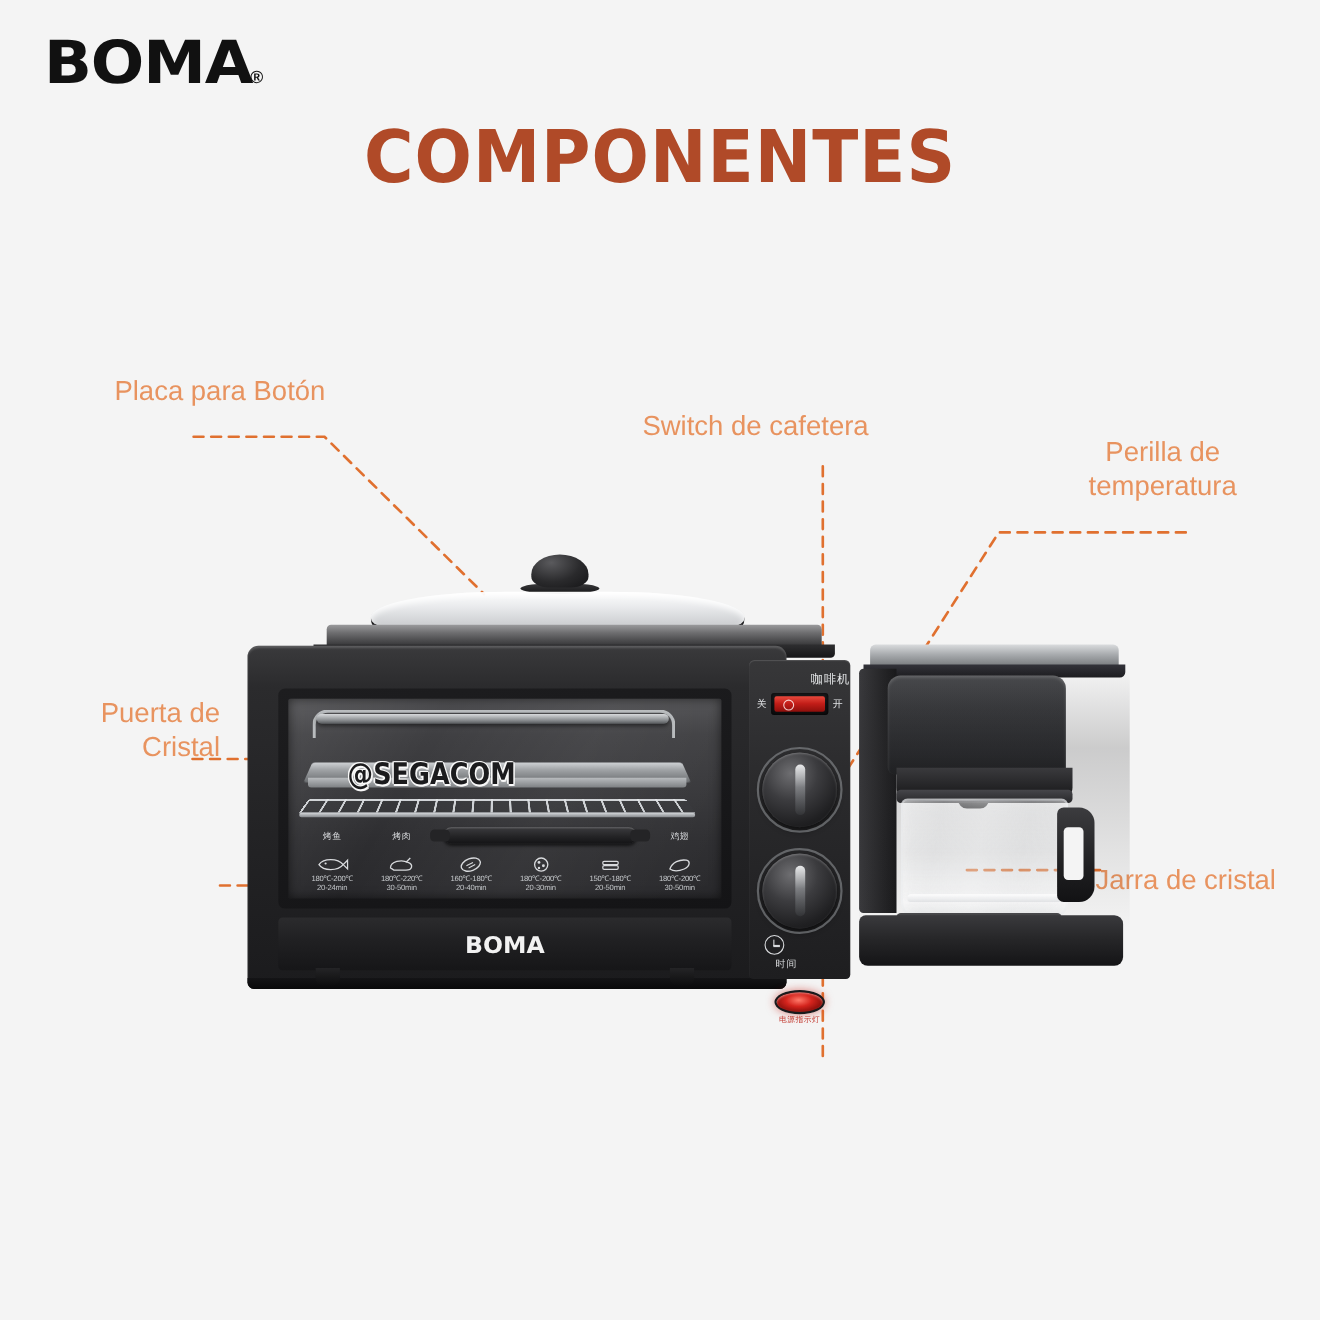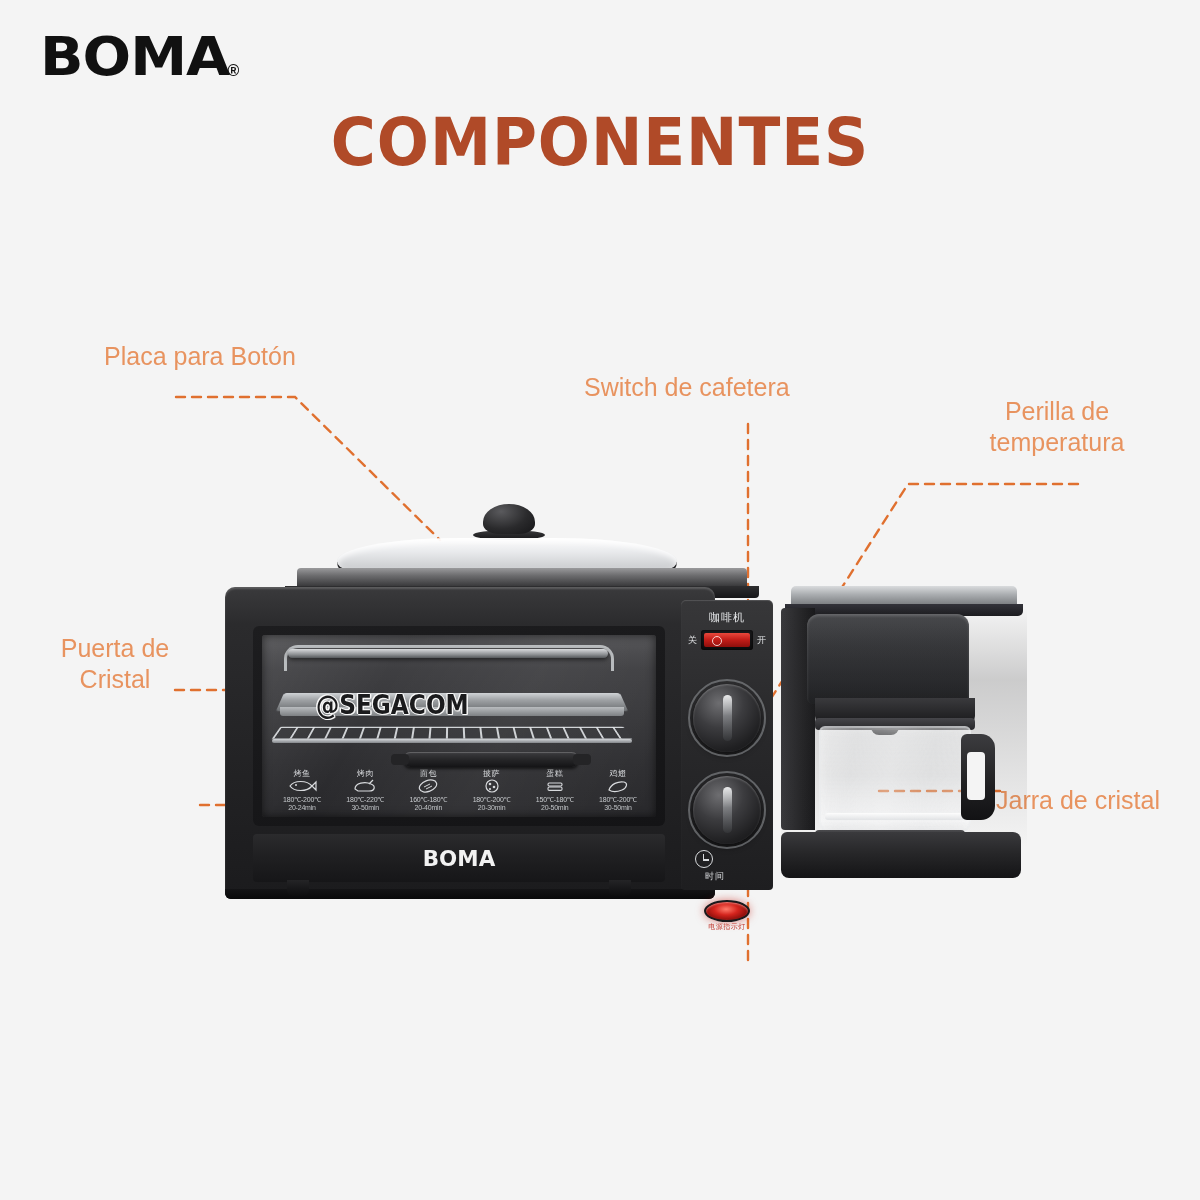--- a/index.html
+++ b/index.html
@@ -51,21 +51,21 @@
 
   
   .callout {
     position: absolute;
     color: #e8935f;
     font-size: 25px;
     line-height: 1.22;
     white-space: pre-line;
     font-family: "Liberation Sans", sans-serif;
   }
-  .callout.c-left   { text-align: center; }
+  .callout.c-left   { text-align: right; }
   .callout.c-start  { text-align: left; }
 
   #lbl-placa      { left: 104px;  top: 341px; }
   #lbl-switch     { left: 540px;  top: 372px; margin-left: 44px; }
   #lbl-perilla    { left: 952px;  top: 396px; width: 210px; text-align: center;}
   #lbl-puerta     { left: 30px;   top: 633px; width: 170px; }
   #lbl-boton      { left: 16px;   top: 784px; width: 215px; }
   #lbl-jarra      { left: 996px;  top: 785px; text-align: left;}
   #lbl-indicador  { left: 636px;  top: 972px; width: 260px; }
 
@@ -200,21 +200,21 @@
   }
   
   .fn-strip{
     position:absolute; left:6px; bottom:4px; width:384px; height:60px;
     display:flex; justify-content:space-between; align-items:flex-end;
     padding: 0 4px;
   }
   .fn-item{ text-align:center; width:60px; }
   .fn-cn{
     font-family:"DejaVu Sans", sans-serif;
-    font-size:8px; color:#d8dadd; line-height:1; margin-bottom:0;
+    font-size:8px; color:#d8dadd; line-height:1; margin-bottom:13px;
     letter-spacing:.5px;
   }
   .fn-ico{
     height:16px; display:flex; align-items:center; justify-content:center;
     margin-bottom:2px;
   }
   .fn-temp{ font-size:7px; color:#c9cccf; line-height:1.25; letter-spacing:-.2px;}
   .fn-time{ font-size:7px; color:#bfc2c5; line-height:1.25; letter-spacing:-.2px;}
 
   
@@ -269,21 +269,21 @@
   .foot.l{ left:34px; } .foot.r{ right:34px; }
 
   
   .ctrl{
     position:absolute; left:456px; top:110px; width:92px; height:290px;
     background: linear-gradient(180deg,#373739 0%,#2a2a2c 40%,#1e1e20 100%);
     border-radius: 5px 5px 4px 4px;
     box-shadow: inset 0 1px 1px rgba(255,255,255,.15);
   }
   .ctrl-cn{
-    position:absolute; left:0; right:0; top:10px; text-align:center;
+    position:absolute; left:0; right:0; top:10px; text-align:right;
     font-family:"DejaVu Sans", sans-serif;
     font-size:11px; color:#e6e8ea; letter-spacing:1px;
   }
   .rocker{
     position:absolute; left:20px; top:30px; width:52px; height:20px;
     background: linear-gradient(180deg,#1a1a1c,#0c0c0d);
     border-radius:3px; padding:3px;
     box-shadow: inset 0 0 3px rgba(0,0,0,.9);
   }
   .rocker-red{

